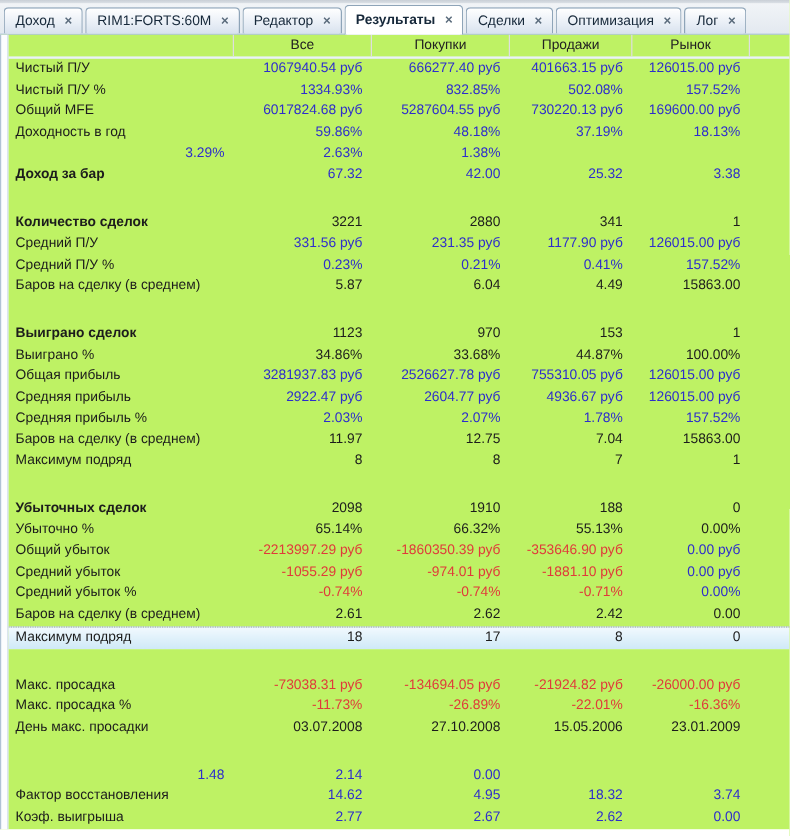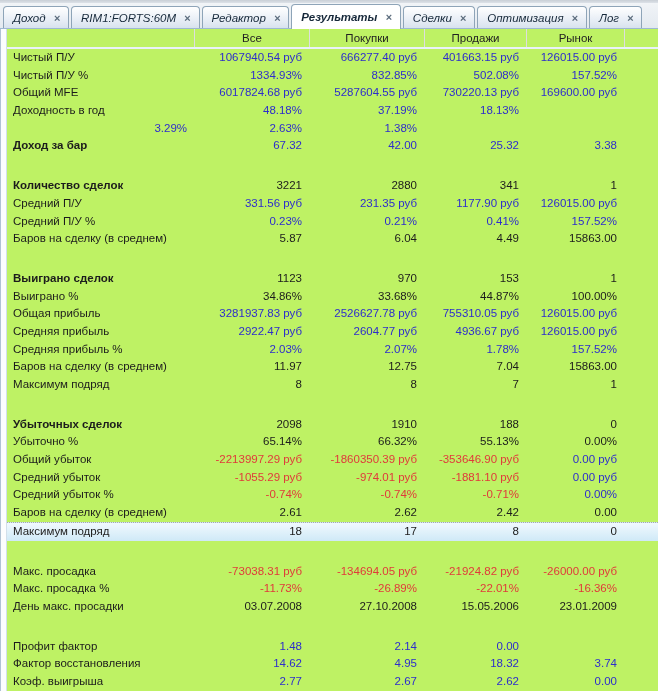--- a/index.html
+++ b/index.html
@@ -17,21 +17,21 @@
     border-bottom:1px solid #9db8d2;
     position:relative;
   }
   .tab{
     display:inline-flex;align-items:center;
     height:17px;padding:2px 7px 2px 9px;margin-right:2px;
     border:1px solid #8ea4b8;border-bottom:none;
     border-radius:4px 4px 0 0;
     background:linear-gradient(#ffffff,#e8eef6 60%,#d8e2ee);
     color:#16283a;white-space:nowrap;cursor:default;
-    position:relative;z-index:1;font-style:italic;
+    position:relative;z-index:1;
   }
   .tab.active{
     background:#ffffff;font-weight:bold;
     height:20px;margin-bottom:-1px;z-index:3;
     border-color:#8ea4b8;
   }
   .tab-label{padding-right:7px;}
   .tab-close{
     font-size:11px;line-height:10px;color:#5a6b7c;font-weight:bold;
     padding:0 1px;cursor:pointer;
@@ -133,20 +133,21 @@
       <div class="grid-row row">
         <div class="cell label">Общий MFE</div>
         <div class="cell num c-blue">6017824.68 руб</div>
         <div class="cell num c-blue">5287604.55 руб</div>
         <div class="cell num c-blue">730220.13 руб</div>
         <div class="cell num c-blue">169600.00 руб</div>
         <div class="cell"></div>
       </div>
       <div class="grid-row row">
         <div class="cell label">Доходность в год</div>
+        <div class="cell num c-blue">59.86%</div>
         <div class="cell num c-blue">48.18%</div>
         <div class="cell num c-blue">37.19%</div>
         <div class="cell num c-blue">18.13%</div>
         <div class="cell"></div>
       </div>
       <div class="grid-row row">
         <div class="cell num c-blue">3.29%</div>
         <div class="cell num c-blue">2.63%</div>
         <div class="cell num c-blue">1.38%</div>
         <div class="cell"></div>
@@ -326,21 +327,20 @@
       <div class="grid-row row">
         <div class="cell label">День макс. просадки</div>
         <div class="cell num c-black">03.07.2008</div>
         <div class="cell num c-black">27.10.2008</div>
         <div class="cell num c-black">15.05.2006</div>
         <div class="cell num c-black">23.01.2009</div>
         <div class="cell"></div>
       </div>
       <div class="spacer"></div>
       <div class="grid-row row">
-        <div class="cell label">Профит фактор</div>
         <div class="cell num c-blue">1.48</div>
         <div class="cell num c-blue">2.14</div>
         <div class="cell num c-blue">0.00</div>
         <div class="cell"></div>
       </div>
       <div class="grid-row row">
         <div class="cell label">Фактор восстановления</div>
         <div class="cell num c-blue">14.62</div>
         <div class="cell num c-blue">4.95</div>
         <div class="cell num c-blue">18.32</div>

